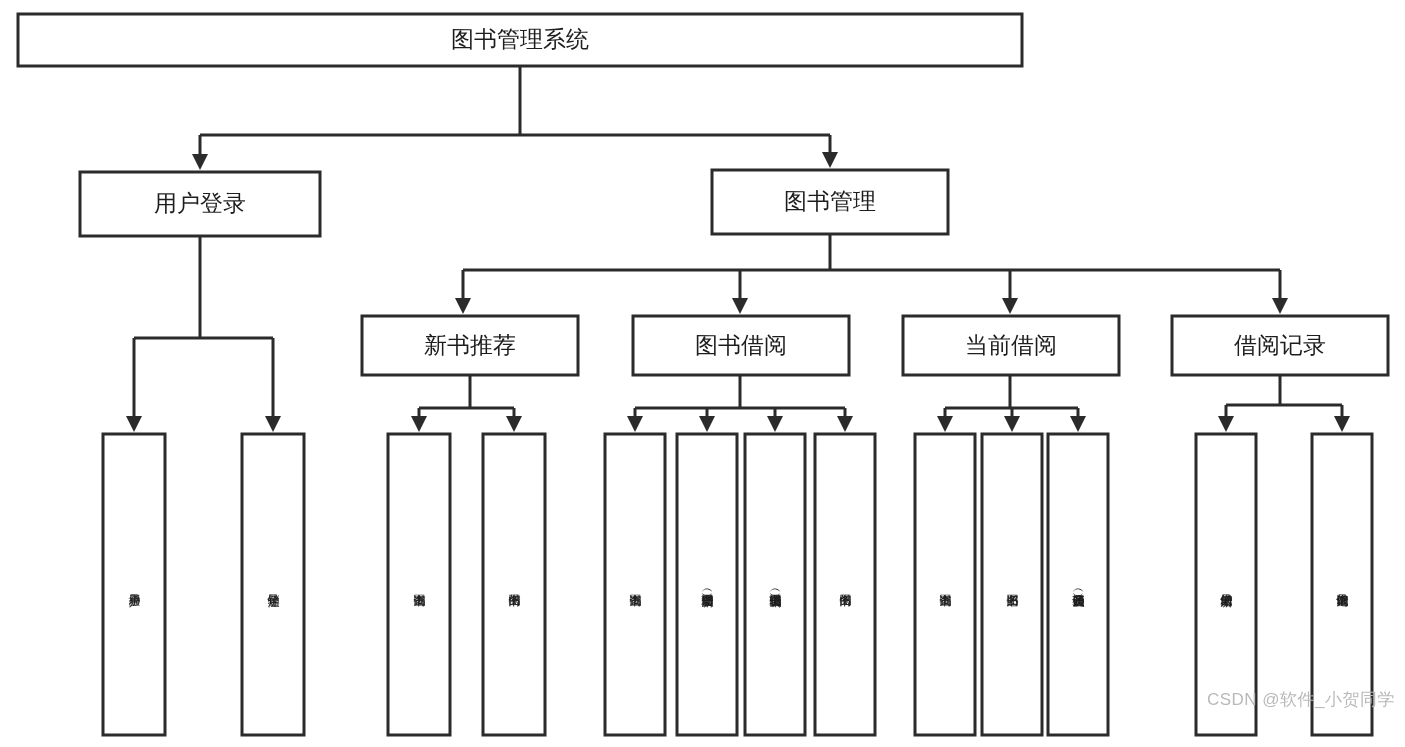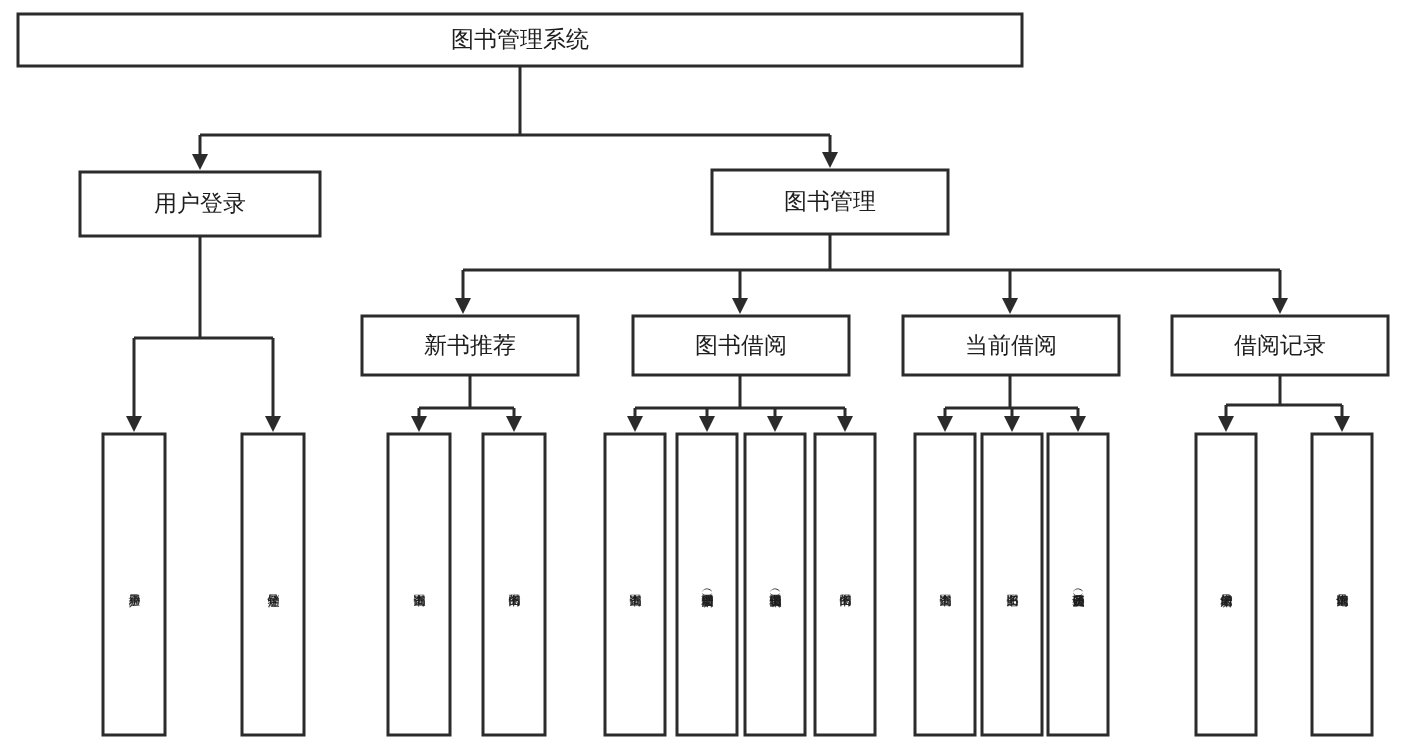--- a/index.html
+++ b/index.html
@@ -192,14 +192,15 @@
       <div class="node-label-v" style="left: 677px; top: 434px; width: 60px; height: 301px; font-size: 12px; letter-spacing: 0px;">新增图书（管理员）</div>
       <div class="node-label-v" style="left: 745px; top: 434px; width: 60px; height: 301px; font-size: 12px; letter-spacing: 0px;">编辑图书（管理员）</div>
       <div class="node-label-v" style="left: 815px; top: 434px; width: 60px; height: 301px; font-size: 12px; letter-spacing: 0px;">借阅图书</div>
       <div class="node-label-v" style="left: 915px; top: 434px; width: 60px; height: 301px; font-size: 12px; letter-spacing: 0px;">查询图书</div>
       <div class="node-label-v" style="left: 982px; top: 434px; width: 60px; height: 301px; font-size: 12px; letter-spacing: 0px;">归还图书</div>
       <div class="node-label-v" style="left: 1048px; top: 434px; width: 60px; height: 301px; font-size: 12px; letter-spacing: 0px;">确认归还（管理员）</div>
       <div class="node-label-v" style="left: 1196px; top: 434px; width: 60px; height: 301px; font-size: 12px; letter-spacing: 0px;">新增借阅记录</div>
       <div class="node-label-v" style="left: 1312px; top: 434px; width: 60px; height: 301px; font-size: 12px; letter-spacing: 0px;">查询借阅记录</div>
     </div>
 
+  <div class="watermark">CSDN @软件_小贺同学</div>
 
 </div>
 
 </body></html>

